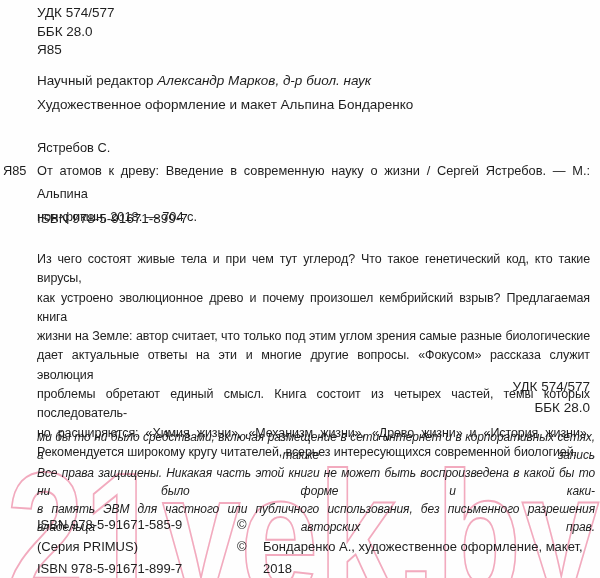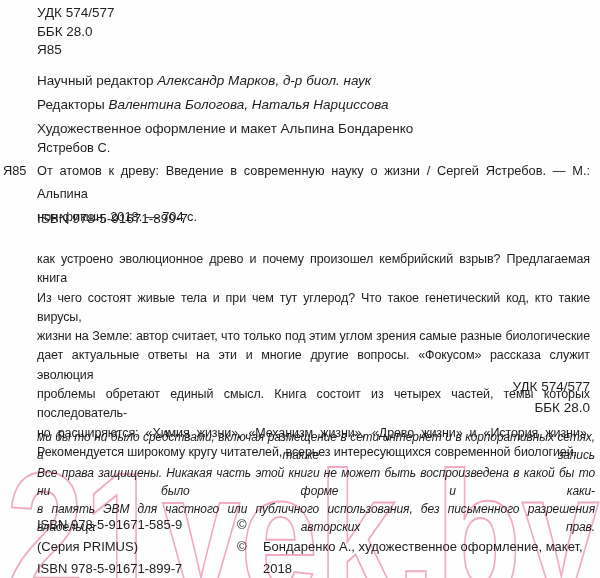--- a/index.html
+++ b/index.html
@@ -88,36 +88,35 @@
   <div class="wm" style="-webkit-text-stroke: 2px rgb(242, 170, 190);">21vek.by</div>
 
   <div class="codes-top">
     <div>УДК 574/577</div>
     <div>ББК 28.0</div>
     <div>Я85</div>
   </div>
 
   <div class="credits">
     <div><span>Научный редактор </span><i>Александр Марков, д-р биол. наук</i></div>
-    <div><span>Редакторы </span><i>Валентина Бологова, Наталья Нарциссова</i></div>
     <div>Художественное оформление и макет Альпина Бондаренко</div>
   </div>
 
   <div class="catalog">
     <span class="hang-code">Я85</span>
     <div>Ястребов С.</div>
     <div class="jl">От атомов к древу: Введение в современную науку о жизни / Сергей Ястребов. — М.: Альпина</div>
     <div>нон-фикшн, 2018. — 704 с.</div>
   </div>
 
   <div class="isbn-main">ISBN 978-5-91671-899-7</div>
 
   <div class="annotation">
+    <div class="jl">Из чего состоят живые тела и при чем тут углерод? Что такое генетический код, кто такие вирусы,</div>
     <div class="jl">как устроено эволюционное древо и почему произошел кембрийский взрыв? Предлагаемая книга</div>
-    <div class="jl">Из чего состоят живые тела и при чем тут углерод? Что такое генетический код, кто такие вирусы,</div>
     <div class="jl">жизни на Земле: автор считает, что только под этим углом зрения самые разные биологические</div>
     <div class="jl">дает актуальные ответы на эти и многие другие вопросы. «Фокусом» рассказа служит эволюция</div>
     <div class="jl">проблемы обретают единый смысл. Книга состоит из четырех частей, темы которых последователь-</div>
     <div class="jl">но расширяются: «Химия жизни», «Механизм жизни», «Древо жизни» и «История жизни».</div>
     <div>Рекомендуется широкому кругу читателей, всерьез интересующихся современной биологией.</div>
   </div>
 
   <div class="codes-right">
     <div>УДК 574/577</div>
     <div>ББК 28.0</div>

